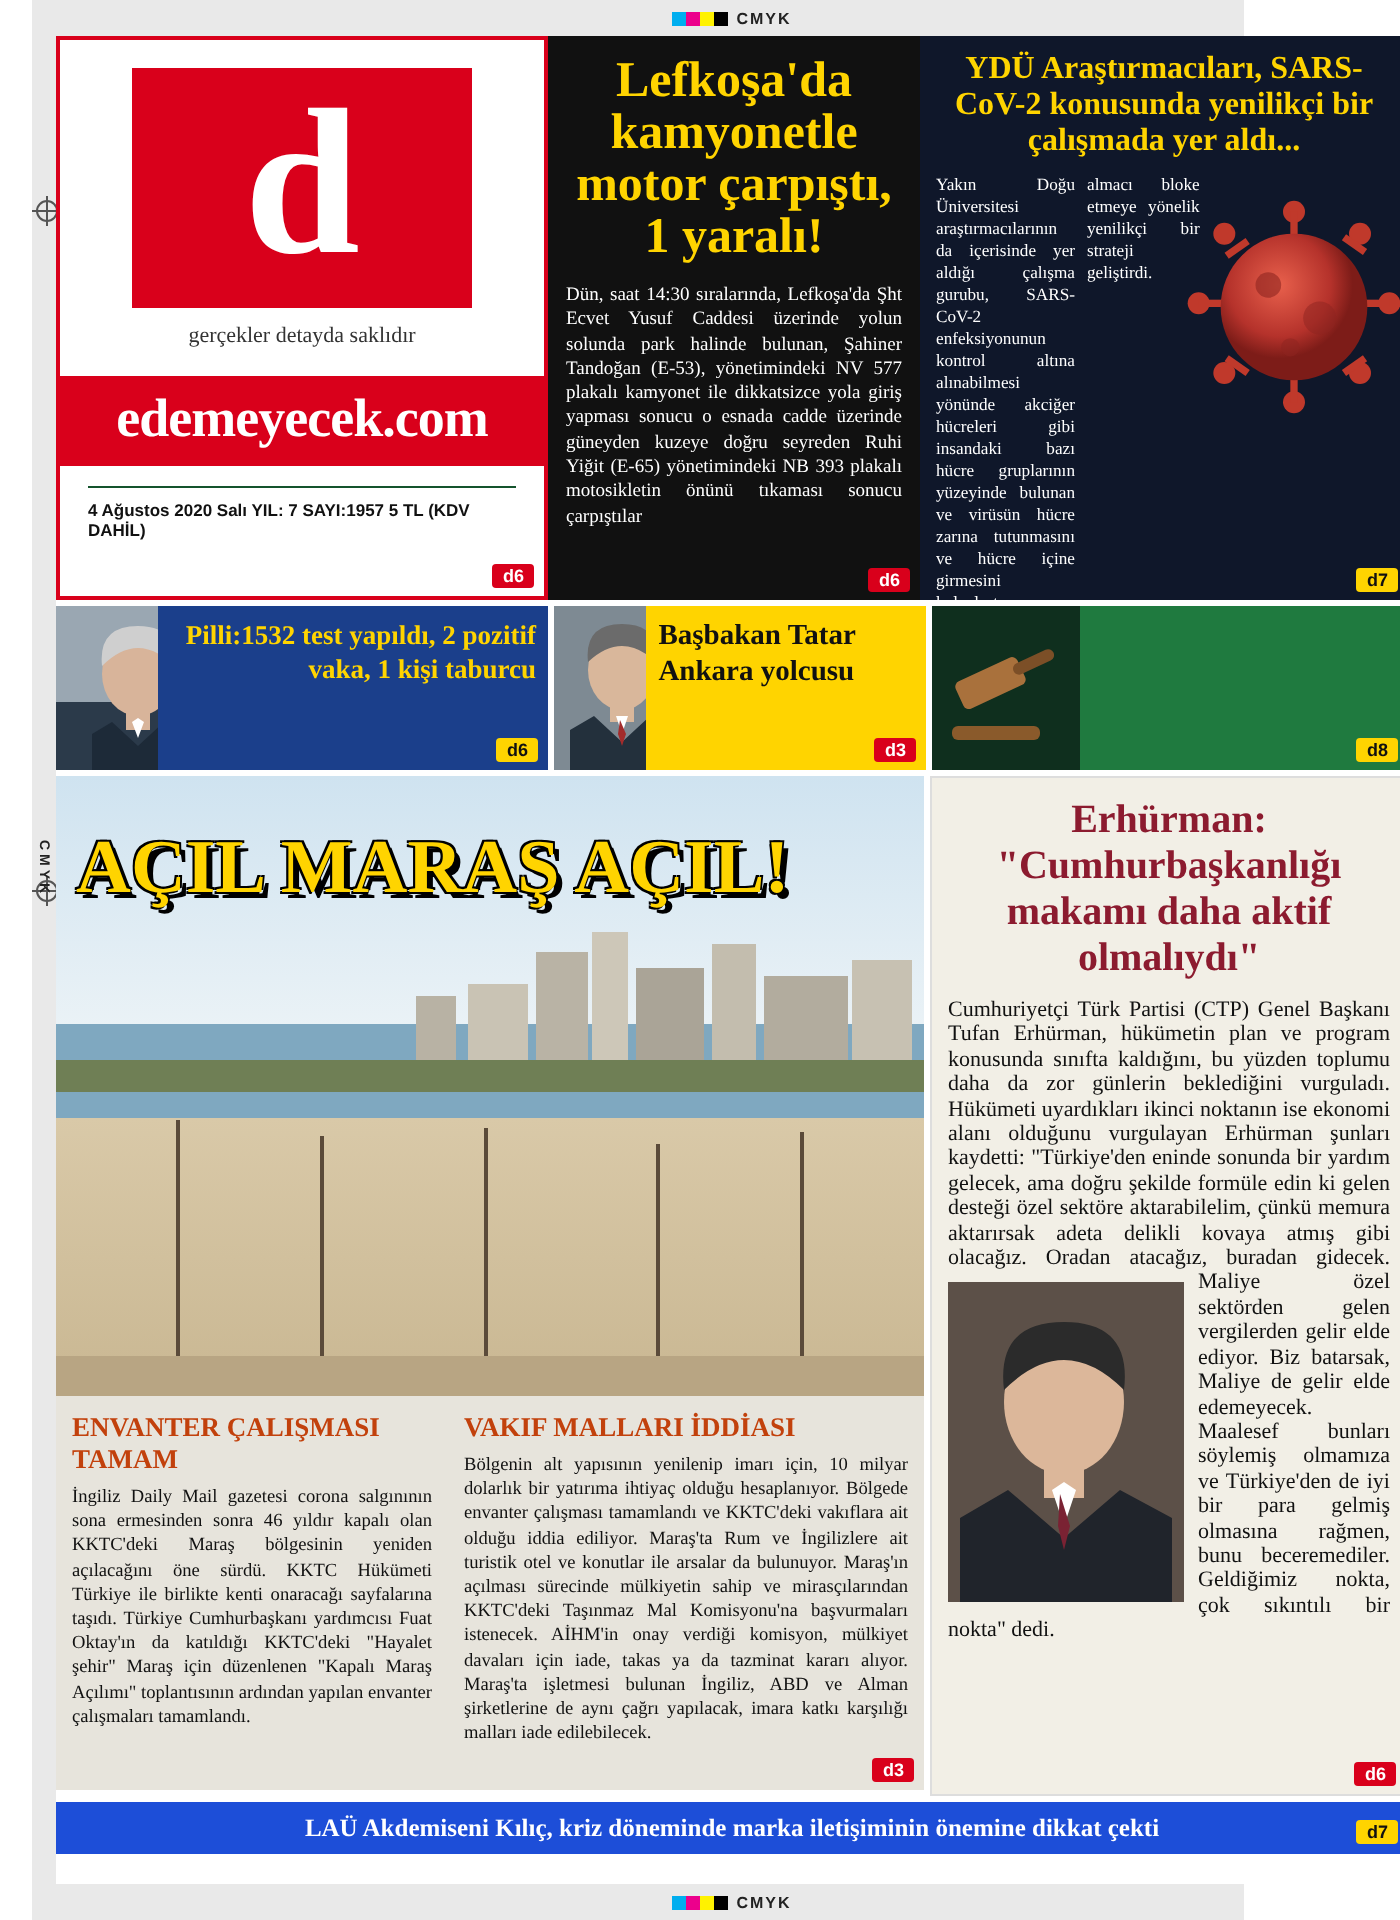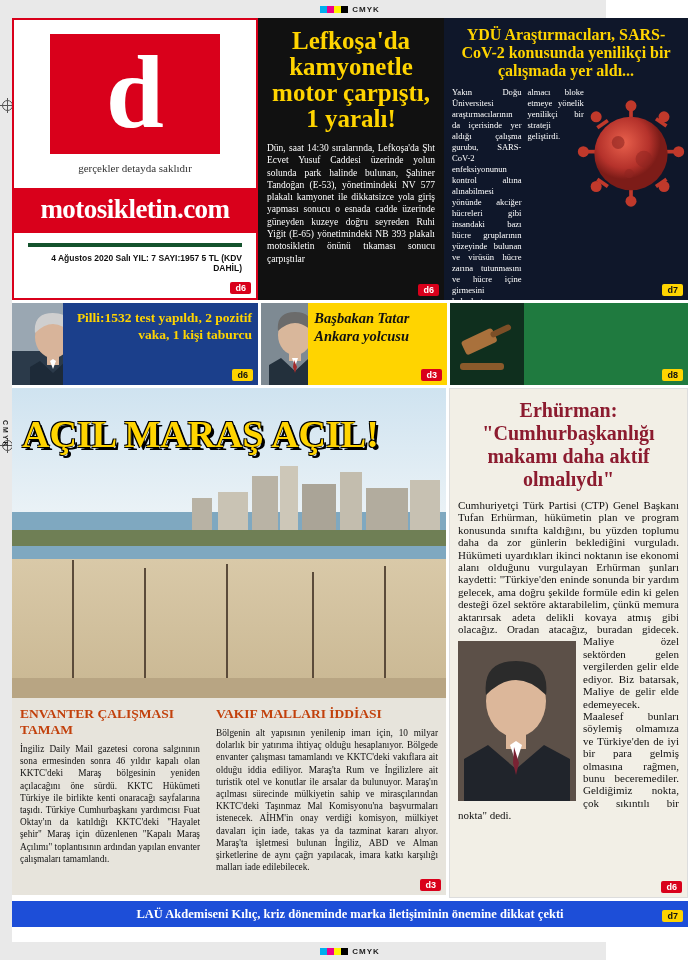--- a/index.html
+++ b/index.html
@@ -5,21 +5,21 @@
   * { box-sizing: border-box; }
   html, body { margin:0; padding:0; }
   body {
     width:700px; height:960px;
     background:#ffffff;
     font-family:"Liberation Sans", sans-serif;
     position:relative;
     overflow:hidden;
   }
   .page {
-    position:absolute; left:0; top:0; width:606px; height:960px;
+    position:absolute; left:16px; top:0; width:606px; height:960px;
     background:#e9e9e9;
   }
   
   .cmyk-top, .cmyk-bottom {
     position:absolute; left:0; width:700px; height:18px;
     display:flex; align-items:center; justify-content:center;
     font-size:8px; letter-spacing:1px; color:#222; font-weight:bold;
   }
   .cmyk-top { top:0; }
   .cmyk-bottom { bottom:0; }
@@ -64,22 +64,22 @@
   .tagline {
     text-align:center; font-size:11px; color:#333; margin-top:8px;
     font-family:"Liberation Serif", serif;
   }
   .site {
     margin-top:14px; background:#d9001b; color:#fff;
     font-size:27px; font-weight:bold; text-align:center; padding:6px 0 8px 0;
     font-family:"Liberation Serif", serif; letter-spacing:-0.5px;
   }
   .issueline {
-    margin-top:10px; text-align:right; font-size:8.5px; font-weight:bold;
-    color:#111; border-top:4px solid #14532d; padding-top:6px; width:214px;
+    margin-top:10px; text-align:left; font-size:8.5px; font-weight:bold;
+    color:#111; border-top:1px solid #14532d; padding-top:6px; width:214px;
     margin-left:auto; margin-right:auto;
   }
 
   .story-black {
     width:186px; background:#111; color:#fff; padding:10px 9px 8px 9px;
     position:relative;
   }
   .story-black h2 {
     margin:0; font-size:25px; line-height:26px; font-weight:bold;
     color:#ffd400; font-family:"Liberation Serif", serif; text-align:center;
@@ -121,21 +121,21 @@
   .s2.yellow { width:186px; background:#ffd400; display:flex; margin-left:3px;}
   .s2.green { width:238px; background:#1f7a3f; margin-left:3px; }
 
   .photo {
     position:relative; overflow:hidden; background:#777;
   }
   .s2-text { padding:6px 6px 0 6px; }
   .s2.blue .s2-text { color:#ffd400; font-size:13.5px; line-height:17px;
      font-weight:bold; font-family:"Liberation Serif", serif; text-align:right; }
   .s2.yellow .s2-text { color:#111; font-size:14.5px; line-height:18px;
-     font-weight:bold; font-family:"Liberation Serif", serif;font-style:italic; }
+     font-weight:bold; font-family:"Liberation Serif", serif; }
   .s2.green .s2-text { color:#ffd400; font-size:14px; line-height:17.5px;
      font-weight:bold; font-family:"Liberation Serif", serif; text-align:center;
      padding-top:5px;}
 
   
   .main-row { display:flex; width:676px; height:510px; margin-top:3px; }
   .left-main { width:434px; position:relative; }
   .right-main { width:239px; margin-left:3px; background:#f2efe6; position:relative;
     border:1px solid #ddd; }
 
@@ -219,21 +219,21 @@
 
   <div class="sheet">
 
     <div class="top-row">
 
       <div class="masthead">
         <div class="logo-box">
           <div class="logo-d">d</div>
         </div>
         <div class="tagline">gerçekler detayda saklıdır</div>
-        <div class="site">motosikletin.com</div>
+        <div class="site">edemeyecek.com</div>
         <div class="issueline">4 Ağustos 2020 Salı  YIL: 7    SAYI:1957   5 TL (KDV DAHİL)</div>
         <div class="pg">d6</div>
       </div>
 
       <div class="story-black">
         <h2>Lefkoşa'da kamyonetle motor çarpıştı, 1 yaralı!</h2>
         <p>Dün, saat 14:30 sıralarında, Lefkoşa'da Şht Ecvet Yusuf Caddesi üzerinde yolun solunda park halinde bulunan, Şahiner Tandoğan (E-53), yönetimindeki NV 577 plakalı kamyonet ile dikkatsizce yola giriş yapması sonucu o esnada cadde üzerinde güneyden kuzeye doğru seyreden Ruhi Yiğit (E-65) yönetimindeki NB 393 plakalı motosikletin önünü tıkaması sonucu çarpıştılar</p>
         <div class="pg">d6</div>
       </div>
 

